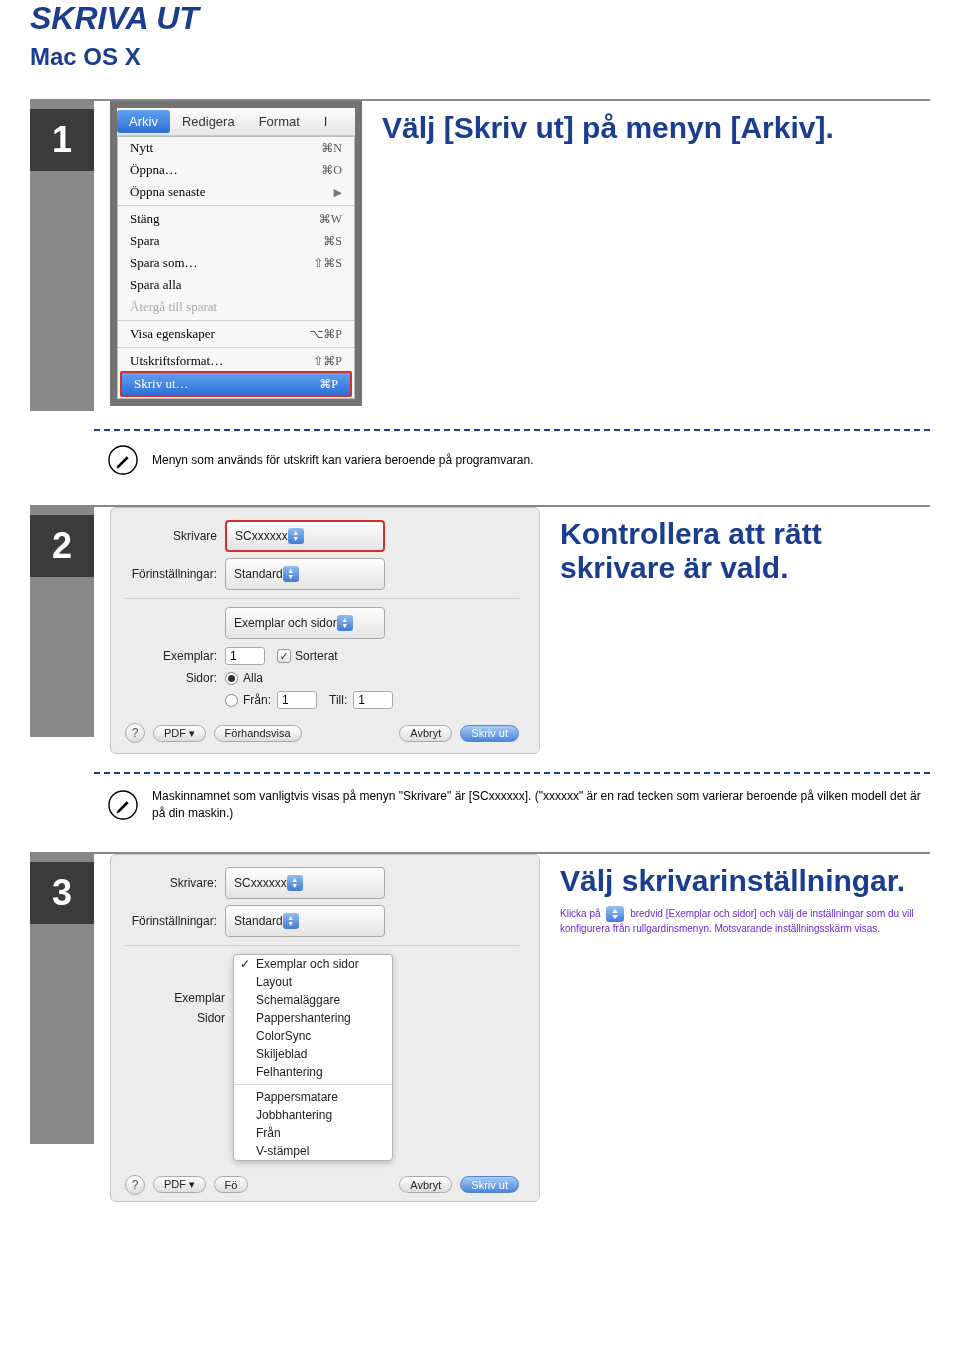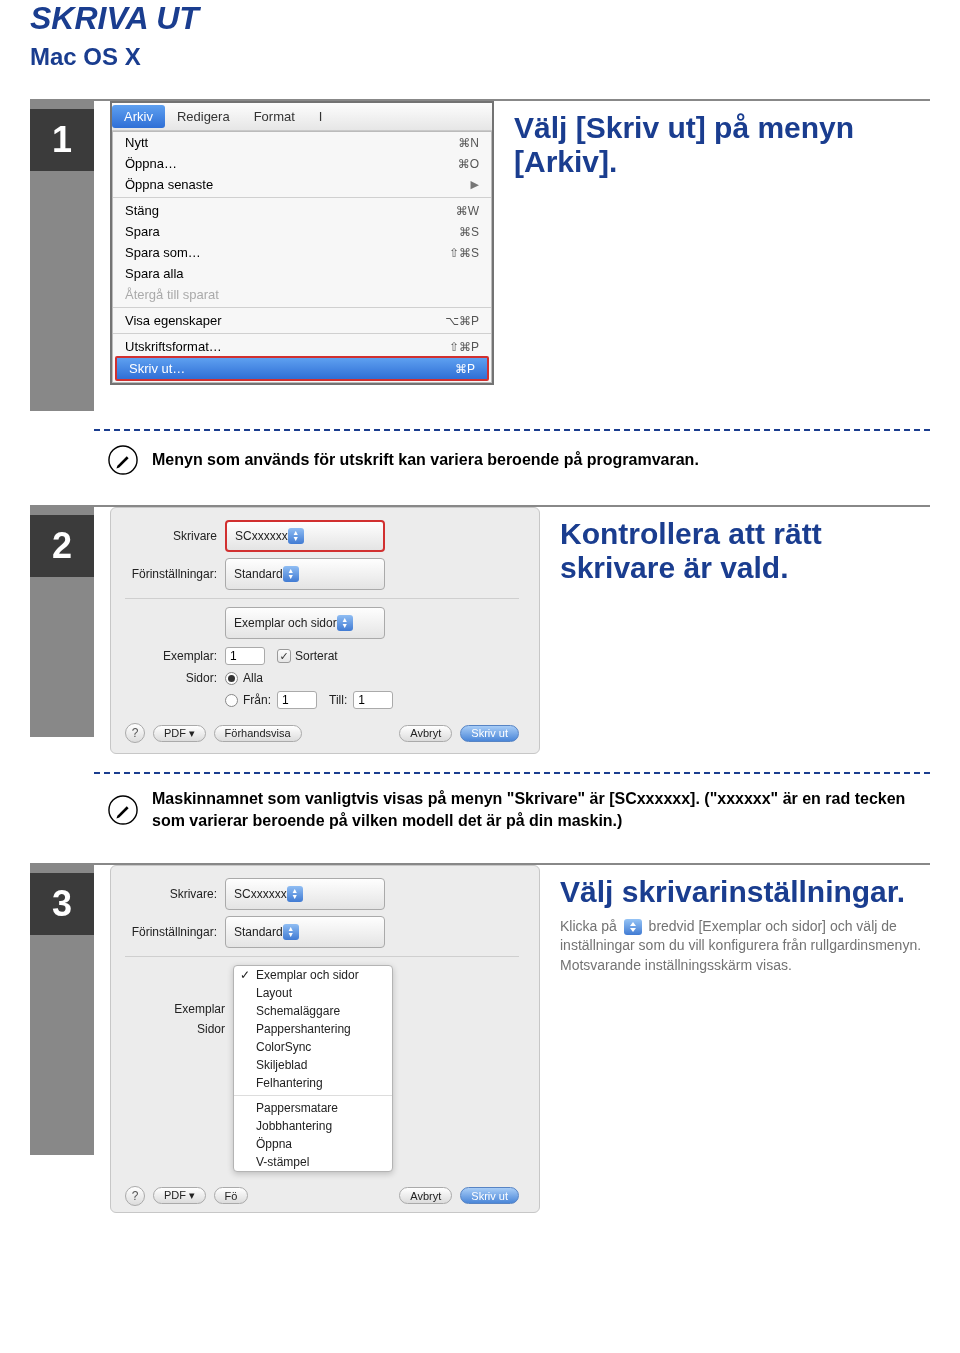--- a/index.html
+++ b/index.html
@@ -61,52 +61,51 @@
     padding-left: 20px;
     padding-top: 10px;
   }
   .step-heading {
     font-size: 30px;
     font-weight: bold;
     color: #1a3d8f;
     margin-bottom: 8px;
   }
   .step-body {
-    font-size: 14px;
-    color: #737373;
+    font-size: 10px;
+    color: #6d28d9;
     line-height: 1.4;
   }
   .dashed-sep {
     border: none;
     border-top: 2px dashed #1a3d8f;
     margin: 10px 0 14px 64px;
   }
   .note-row {
     display: flex;
     align-items: center;
     margin-left: 78px;
     margin-bottom: 30px;
     gap: 14px;
   }
   .note-icon {
     width: 30px;
     height: 30px;
     flex-shrink: 0;
   }
   .note-text {
-    font-size: 16px;
+    font-size: 12px;
     line-height: 1.4;
-    font-weight: bold;
   }
 
   
   .menu-shot {
-    width: 384px;
+    width: 252px;
     background: #fff;
-    border: 2px solid #737373;
+    border: 7px solid #737373;
     font-family: "Lucida Grande", Helvetica, Arial, sans-serif;
     font-size: 13px;
     color: #000;
   }
   .menubar {
     display: flex;
     background: linear-gradient(#fdfdfd,#e6e6e6);
     border-bottom: 1px solid #c9c9c9;
     padding: 2px 0;
   }
@@ -116,20 +115,21 @@
   }
   .menubar .tab.active {
     background: linear-gradient(#5ea0f0,#2f6fd6);
     color: #fff;
     border-radius: 3px;
   }
   .menu-panel {
     background: #f7f7f7;
     border: 1px solid #bbb;
     margin: 0;
+    font-family: Liberation Serif, serif;
   }
   .menu-item {
     display: flex;
     justify-content: space-between;
     padding: 3px 12px;
     align-items: center;
   }
   .menu-item.disabled { color: #aaa; }
   .menu-sep {
     border-top: 1px solid #d0d0d0;
@@ -523,21 +523,21 @@
             <div class="dd-item checked">Exemplar och sidor</div>
             <div class="dd-item">Layout</div>
             <div class="dd-item">Schemaläggare</div>
             <div class="dd-item">Pappershantering</div>
             <div class="dd-item">ColorSync</div>
             <div class="dd-item">Skiljeblad</div>
             <div class="dd-item">Felhantering</div>
             <div class="dd-sep"></div>
             <div class="dd-item">Pappersmatare</div>
             <div class="dd-item">Jobbhantering</div>
-            <div class="dd-item">Öppna</div>
+            <div class="dd-item">Från</div>
             <div class="dd-item">V-stämpel</div>
           </div>
           <div style="display:flex; align-items:center; gap:14px; position:relative; margin-top:-170px; margin-bottom:150px;">
             <div style="width:100px; text-align:right;">
               <div style="font-size:12px;">Exemplar</div>
               <div style="font-size:12px; margin-top:6px;">Sidor</div>
             </div>
           </div>
           <div class="button-row">
             <div class="btn-left">

